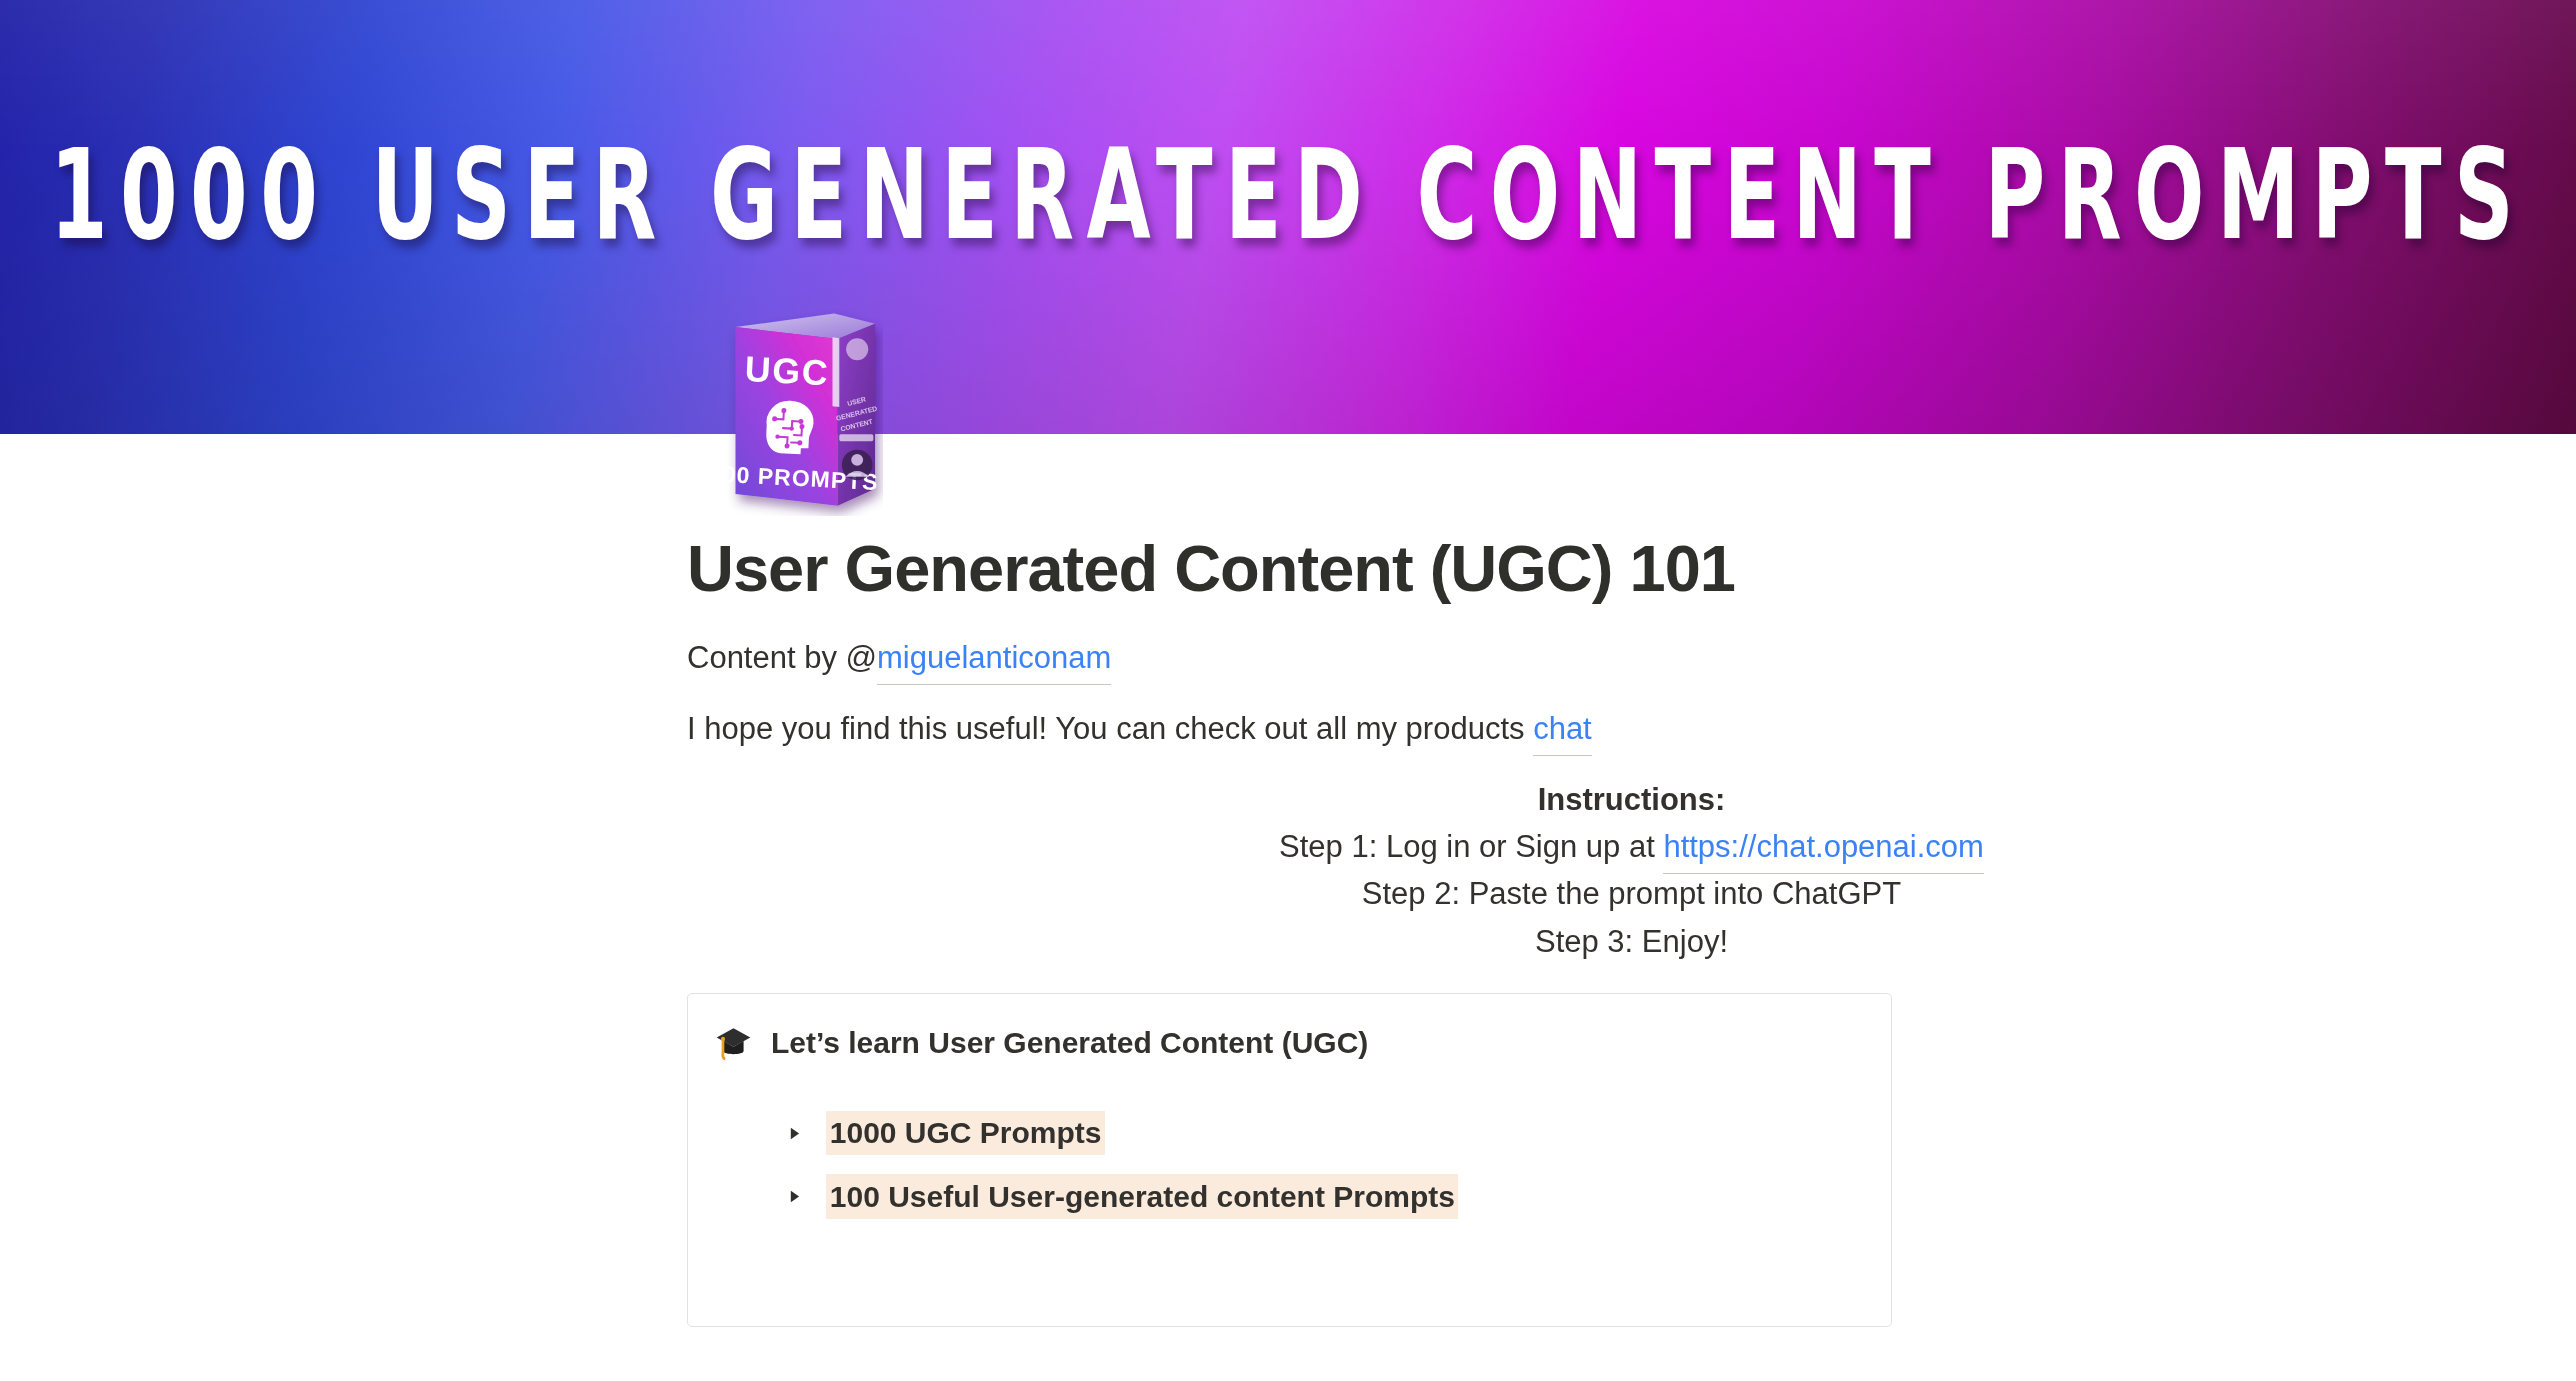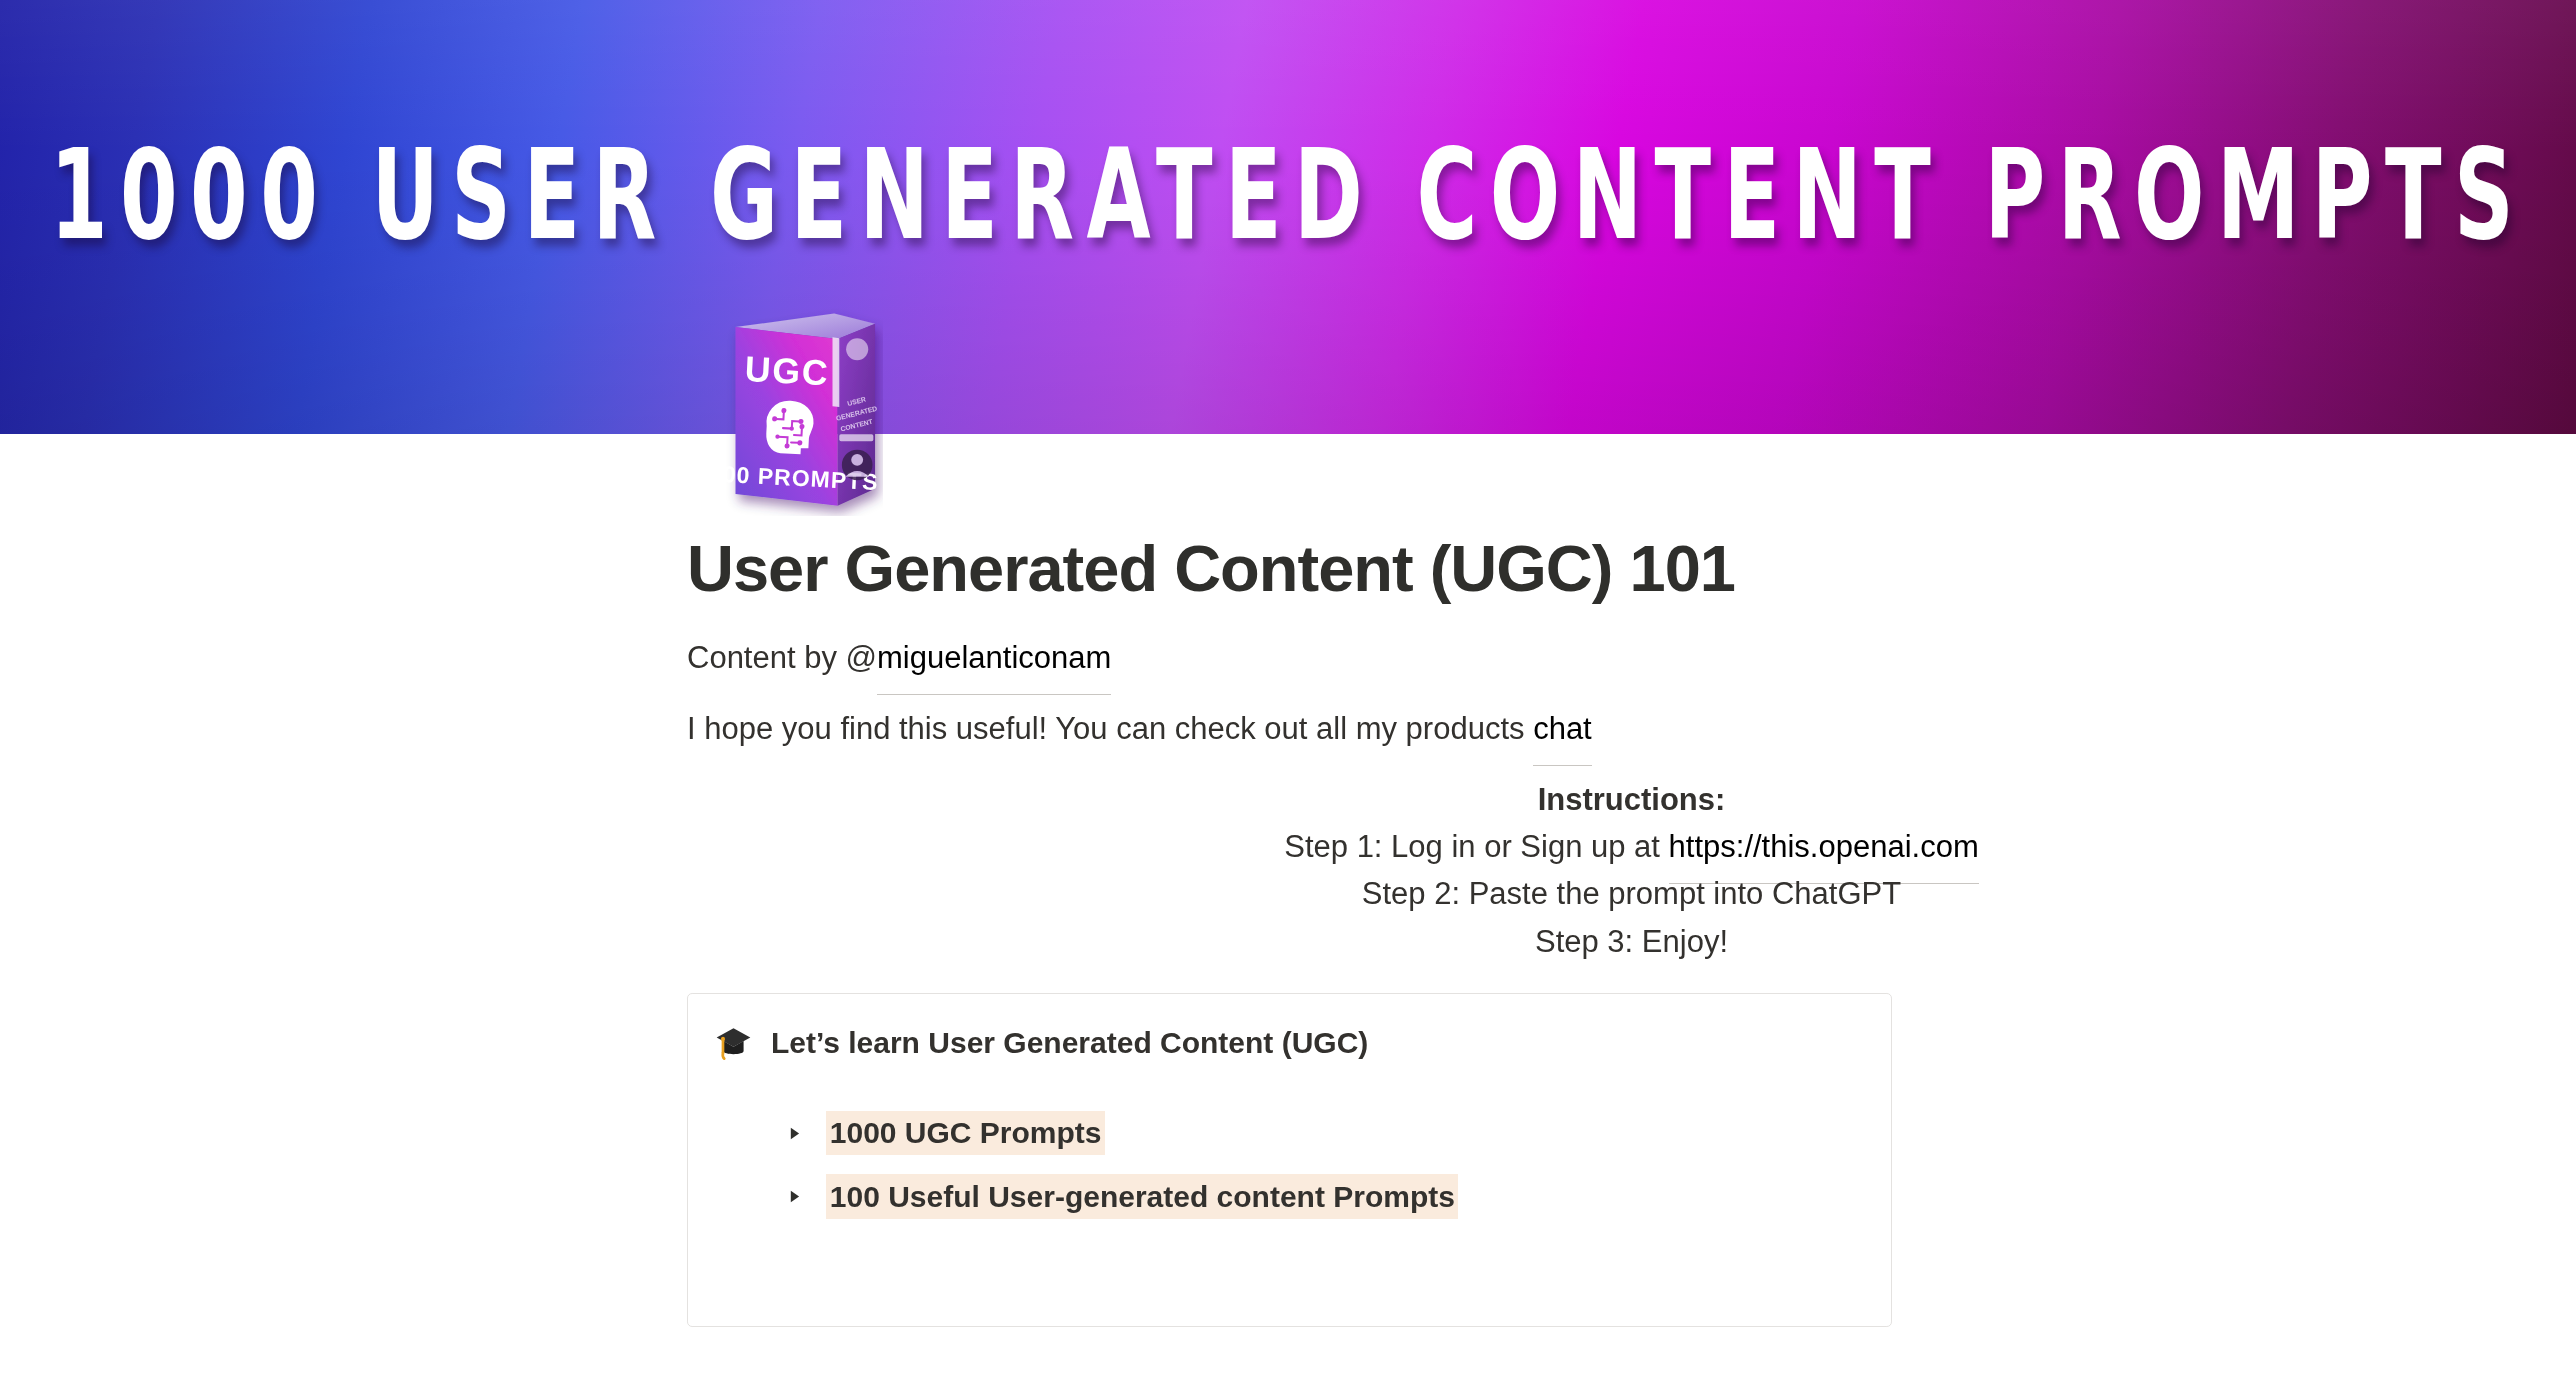--- a/index.html
+++ b/index.html
@@ -93,24 +93,24 @@
 
   .para {
     font-size: 31px;
     line-height: 1.5;
     color: #33312e;
     margin-bottom: 24px;
   }
   .para.tight { margin-bottom: 0; }
 
   .link {
-    color: #000000;
+    color: #3b82f6;
     text-decoration: none;
     border-bottom: 0.9px solid #c9c6c2;
-    padding-bottom: 19px;
+    padding-bottom: 9px;
   }
 
   .bold { font-weight: 700; color: #33312e; }
 
   .steps { margin-top: 5.1px; }
   .steps .para { margin-bottom: 0; line-height: 1.52; text-align: center; }
 
   
   .card {
     margin-top: 28px;
@@ -250,21 +250,21 @@
 
   <div class="para">
     <span>I hope you find this useful! You can check out all my products </span><a class="link" href="#">chat</a>
   </div>
 
   <div class="steps">
     <div class="para tight">
       <span class="bold">Instructions:</span>
     </div>
     <div class="para tight">
-      <span>Step 1: Log in or Sign up at </span><a class="link" href="#">https://this.openai.com</a>
+      <span>Step 1: Log in or Sign up at </span><a class="link" href="#">https://chat.openai.com</a>
     </div>
     <div class="para tight">Step 2: Paste the prompt into ChatGPT</div>
     <div class="para tight">Step 3: Enjoy!</div>
   </div>
 
   <div class="card">
 
     <div class="card-heading">
       <svg class="cap-icon" viewBox="0 0 44 44">
         <polygon points="22,4 42,15 22,26 2,15" fill="#2e2e2e"></polygon>

